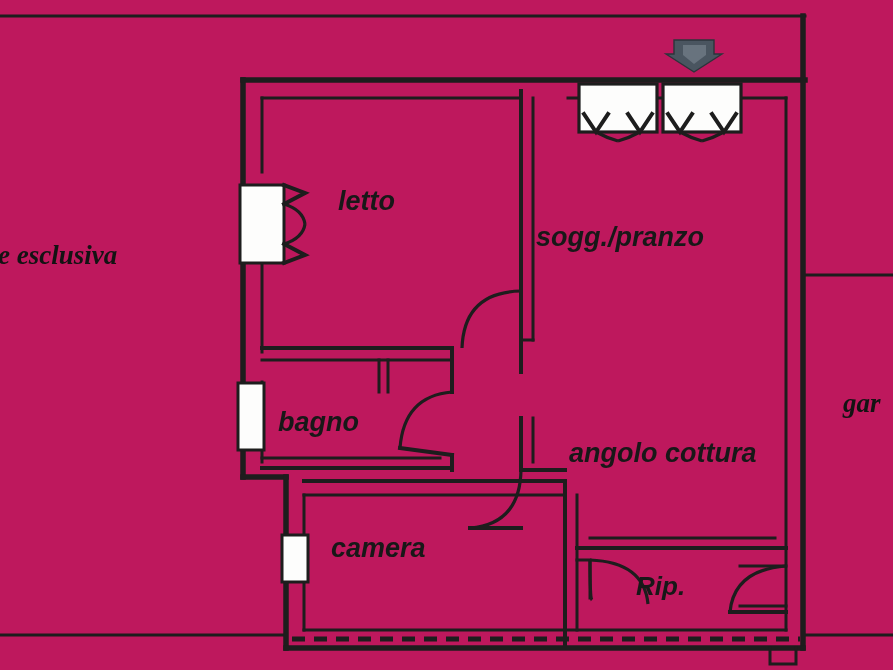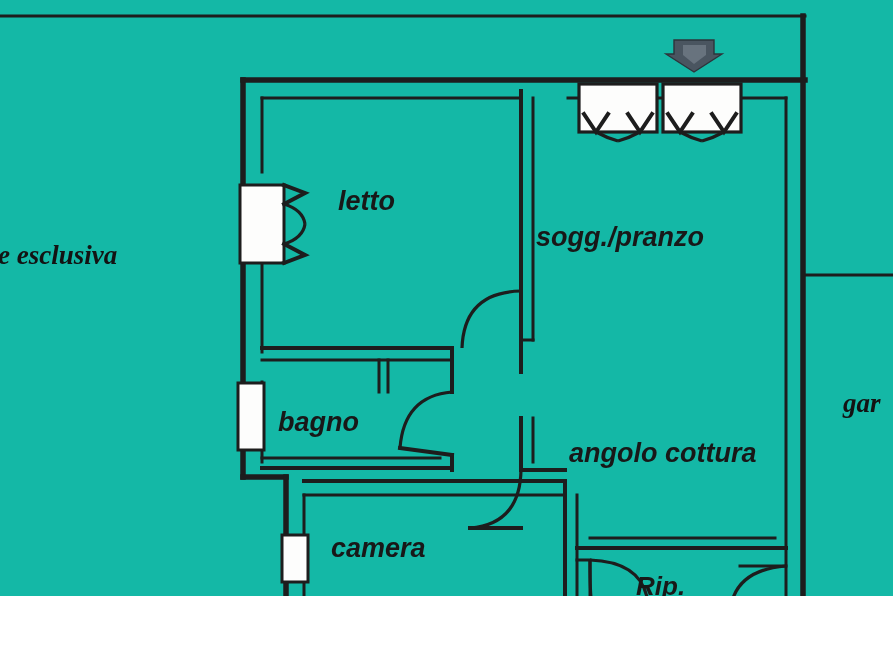--- a/index.html
+++ b/index.html
@@ -7,22 +7,22 @@
     margin: 0;
     padding: 0;
     background: #ffffff;
   }
   body {
     font-family: "Liberation Sans", sans-serif;
   }
   #plan-root {
     position: relative;
     width: 893px;
-    height: 596px;
-    background: #14b8a6;
+    height: 670px;
+    background: #be185d;
     overflow: hidden;
   }
   #plan-svg {
     position: absolute;
     inset: 0;
     display: block;
   }
   .room-label {
     font-family: "Liberation Sans", sans-serif;
     font-style: italic;

